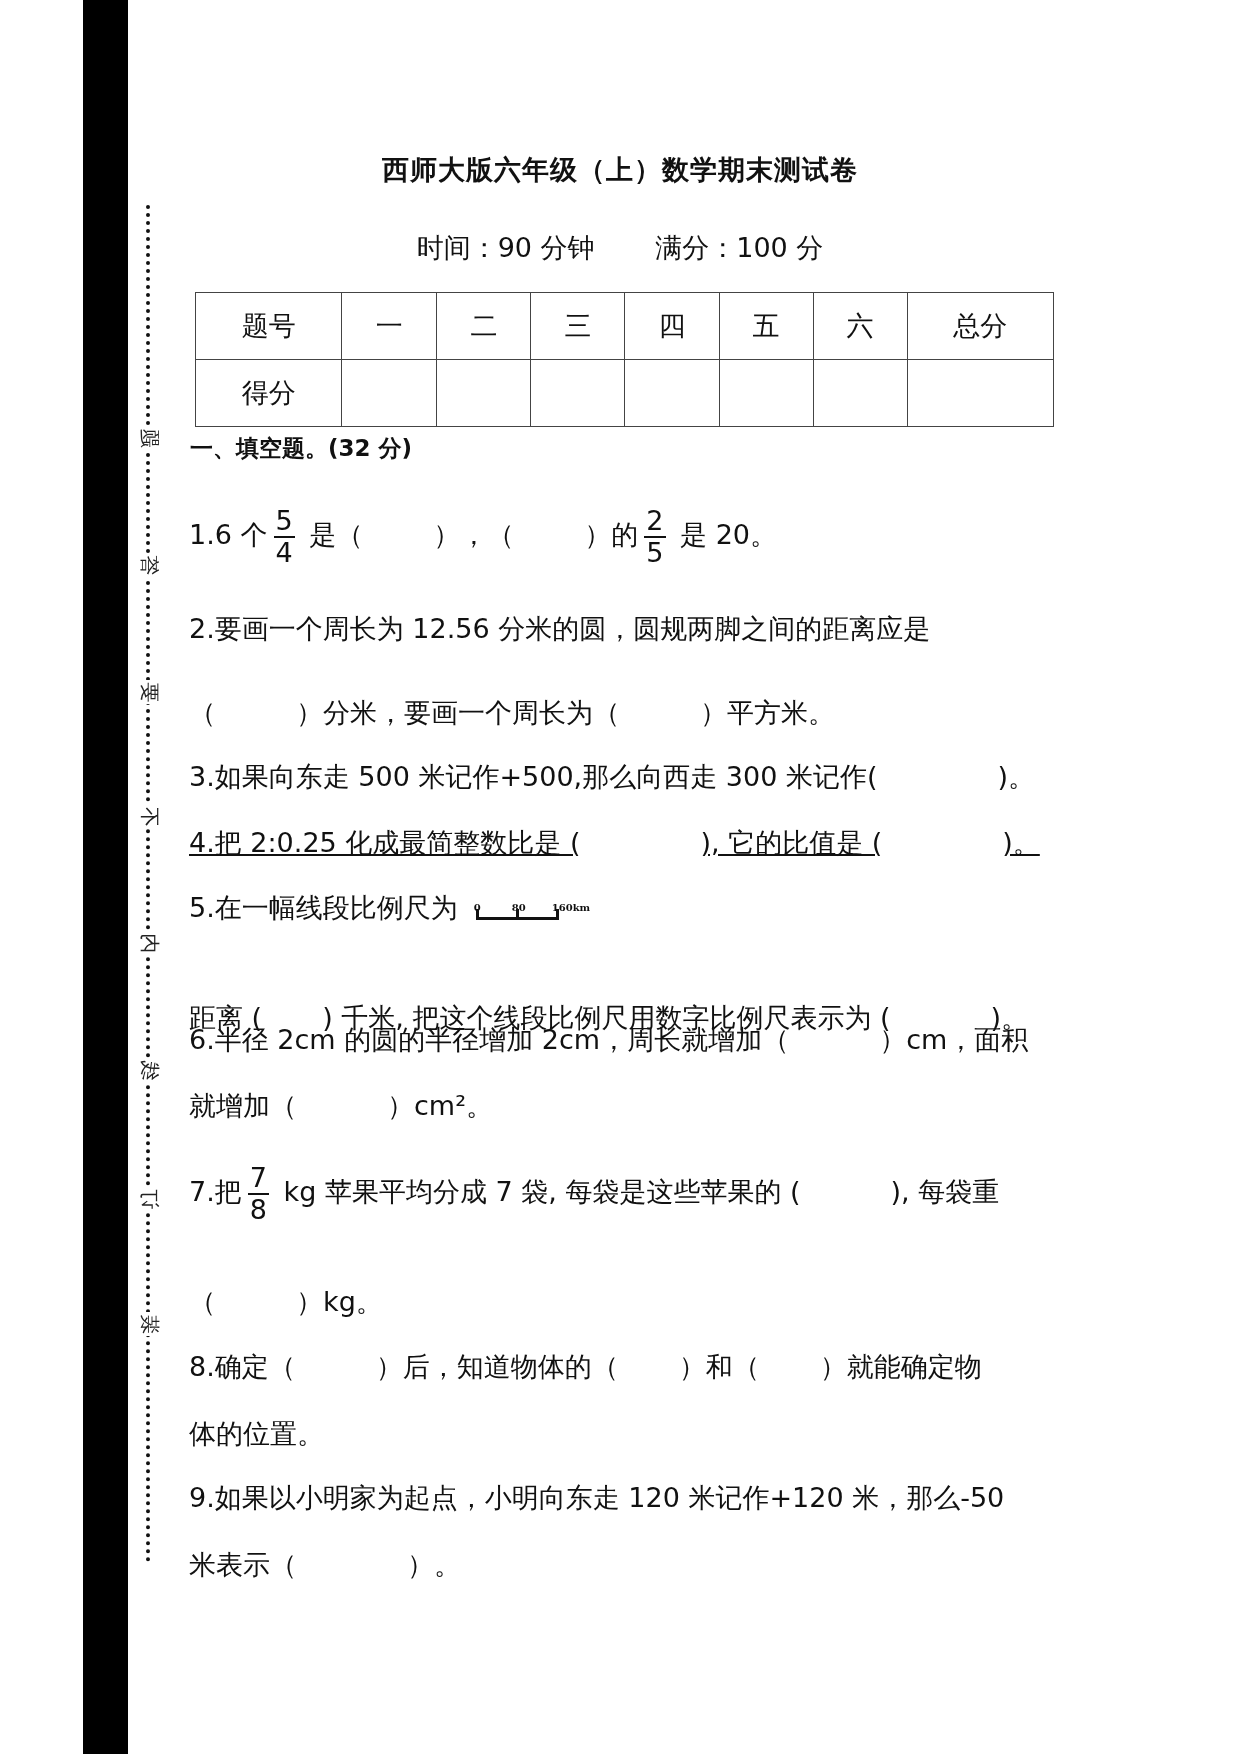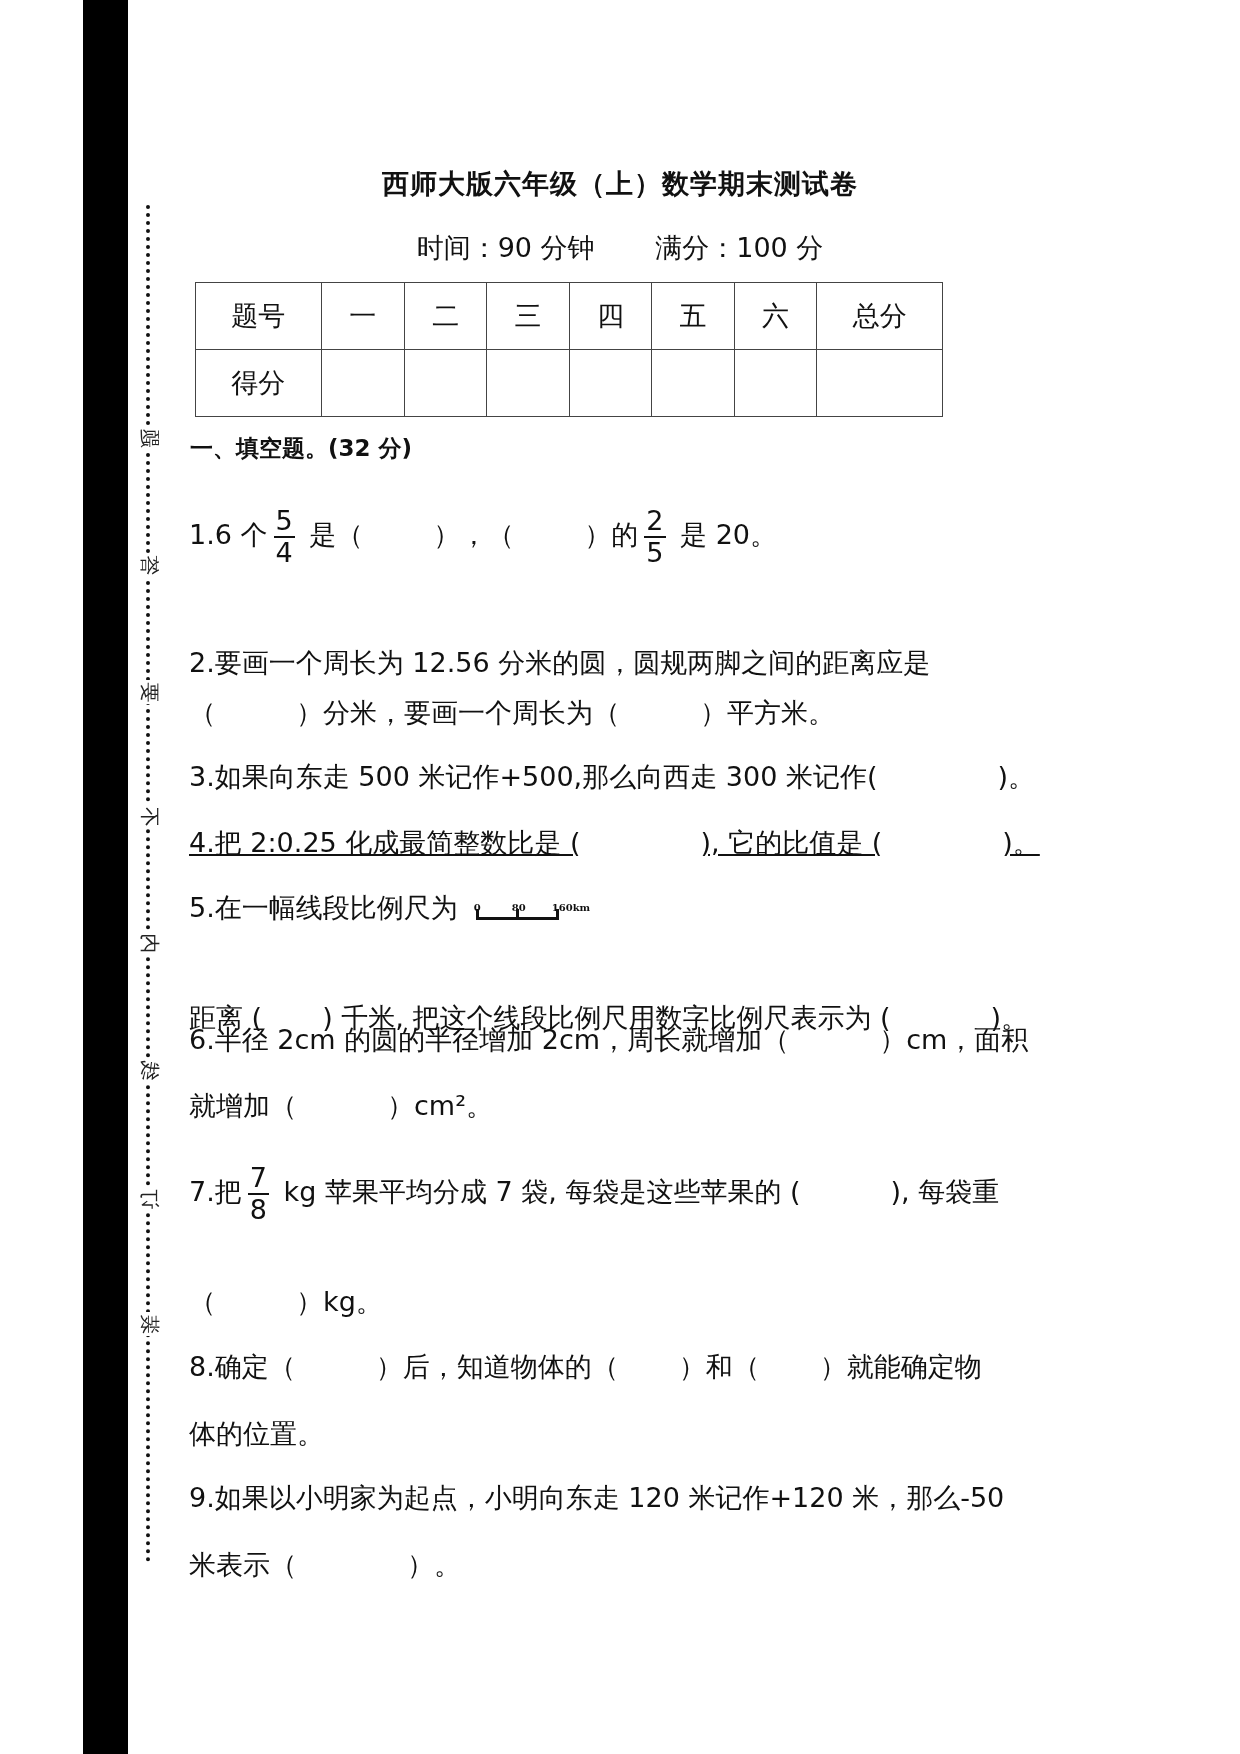--- a/index.html
+++ b/index.html
@@ -2,24 +2,24 @@
 <html><head>
 <meta charset="utf-8">
 <style>
   html,body{margin:0;padding:0;}
   body{width:1240px;height:1754px;position:relative;background:#ffffff;overflow:hidden;
        font-family:"DejaVu Sans","Liberation Sans",sans-serif;color:#111;}
   .bind-bar{position:absolute;left:83px;top:0;width:45px;height:1754px;background:#000;}
   .dots{position:absolute;left:146px;width:4px;border-left:4px dotted #111;}
   .vchar{position:absolute;left:138px;width:24px;text-align:center;font-size:20px;line-height:24px;
          transform:rotate(90deg) scaleX(-1);background:#fff;color:#222;}
-  .title{position:absolute;left:0;width:1240px;top:166px;text-align:center;font-weight:bold;font-size:27px;letter-spacing:1px;}
+  .title{position:absolute;left:0;width:1240px;top:152px;text-align:center;font-weight:bold;font-size:27px;letter-spacing:1px;}
   .subtitle{position:absolute;left:0;width:1240px;top:230px;text-align:center;font-size:27px;}
   .subtitle span{margin:0 26px;}
-  table.score{position:absolute;left:195px;top:282px;border-collapse:collapse;width:748px;height:133px;padding-left:12px;}
+  table.score{position:absolute;left:195px;top:292px;border-collapse:collapse;width:859px;height:133px;padding-left:12px;}
   table.score td{border:1.5px solid #444;text-align:center;font-size:27px;height:66px;padding:0;}
   .section{position:absolute;left:190px;top:433px;font-size:23px;font-weight:bold;}
   .line{position:absolute;left:189px;font-size:27px;white-space:nowrap;line-height:34px;}
   .frac{display:inline-flex;flex-direction:column;align-items:center;vertical-align:middle;margin:0 6px;line-height:30px;}
   .frac .num{border-bottom:2px solid #111;padding:0 2px;}
   .blank{display:inline-block;}
   .scalebar{display:inline-block;position:relative;width:116px;height:30px;vertical-align:middle;margin:0 30px 0 16px;}
   .scalebar .lbl{position:absolute;top:-4px;font-family:"DejaVu Serif",serif;font-size:10px;font-weight:bold;}
   .scalebar .base{position:absolute;left:2px;top:22px;width:82px;border-bottom:3px solid #111;}
   .scalebar .tick{position:absolute;top:14px;width:3px;height:11px;background:#111;}
@@ -76,21 +76,21 @@
       <span class="num">5</span>
       <span>4</span>
     </span>
   <span>是（</span><span class="blank" style="width:70px"></span><span>），（</span><span class="blank" style="width:70px"></span><span>）的</span><span class="frac">
       <span class="num">2</span>
       <span>5</span>
     </span>
   <span>是 20。</span>
 </div>
 
-<div class="line" style="top:646px;">2.要画一个周长为 12.56 分米的圆，圆规两脚之间的距离应是</div>
+<div class="line" style="top:612px;">2.要画一个周长为 12.56 分米的圆，圆规两脚之间的距离应是</div>
 <div class="line" style="top:696px;">
   <span>（</span><span class="blank" style="width:80px"></span><span>）分米，要画一个周长为（</span><span class="blank" style="width:80px"></span><span>）平方米。</span>
 </div>
 
 <div class="line" style="top:760px;">
   <span>3.如果向东走 500 米记作+500,那么向西走 300 米记作(</span><span class="blank" style="width:120px"></span><span>)。</span>
 </div>
 
 <div class="line" style="top:826px;text-decoration:underline;">
   <span>4.把 2:0.25 化成最简整数比是 (</span><span class="blank" style="width:120px"></span><span>), 它的比值是 (</span><span class="blank" style="width:120px"></span><span>)。</span>

